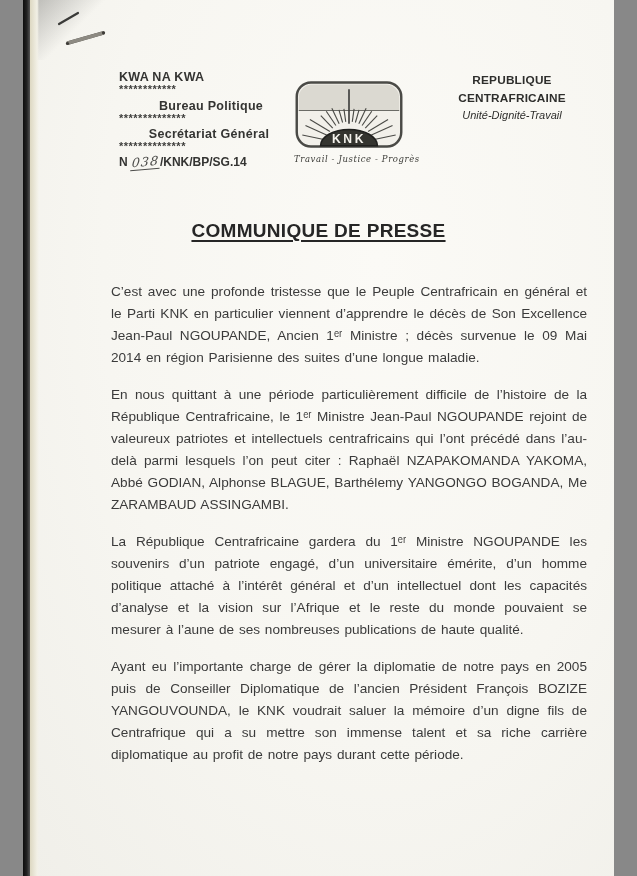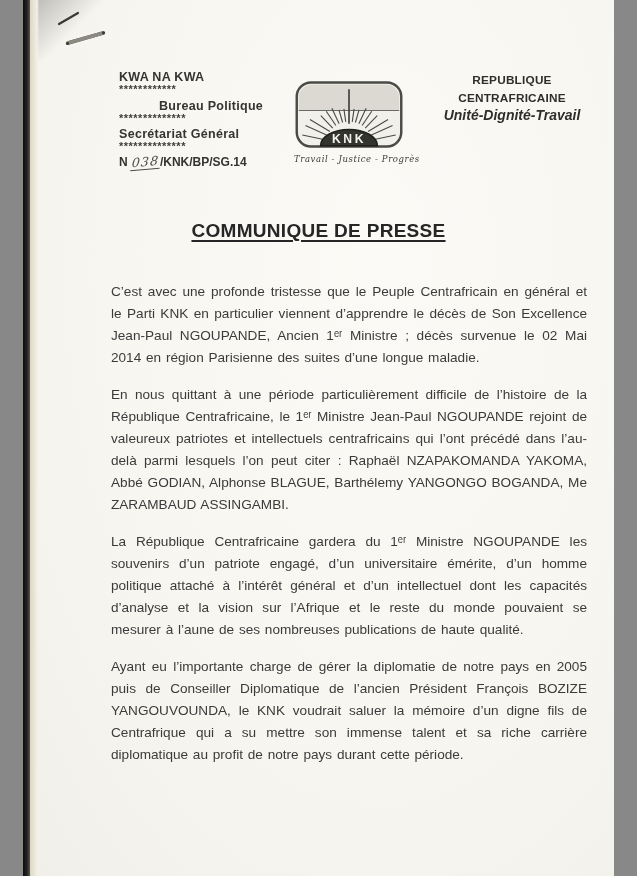--- a/index.html
+++ b/index.html
@@ -19,32 +19,32 @@
     background:linear-gradient(90deg,#ddd8c2 0%,#f2f0e6 80%,rgba(242,240,230,0) 100%);}
   .corner-shade{position:absolute;left:0;top:0;width:90px;height:60px;
     background:linear-gradient(135deg,rgba(60,60,58,.35) 0%,rgba(60,60,58,0) 55%);}
 
   .artifacts{position:absolute;left:14px;top:4px;width:90px;height:55px;}
 
   
   .hdr-left{position:absolute;left:96px;top:71px;width:180px;color:#343432;}
   .hdr-left .name{font-size:12.5px;font-weight:bold;line-height:13px;letter-spacing:.3px;}
   .hdr-left .stars{font-size:11px;font-weight:bold;line-height:10px;letter-spacing:.5px;color:#3d3d3b;}
-  .m1{margin-top:6px;padding-left:40px;} .m2{margin-top:5px;} .m3{margin-top:4px;}
+  .m1{margin-top:6px;padding-left:40px;} .m2{margin-top:5px;text-align:center;} .m3{margin-top:4px;}
   .ref{font-size:12px;font-weight:bold;line-height:14px;color:#343432;}
   .ref .hand{
     display:inline-block;font-family:"DejaVu Serif",serif;font-style:italic;
     font-weight:normal;font-size:12.5px;transform:skewX(-10deg) rotate(-5deg);
     border-bottom:1.2px solid #4a4a48;padding:0 1px;color:#4a4a48;letter-spacing:1px;
   }
 
   
   .hdr-right{position:absolute;left:394px;top:71px;width:190px;text-align:center;color:#2e2e2c;}
   .hdr-right .country{font-size:11.8px;font-weight:bold;line-height:18px;letter-spacing:.2px;}
-  .hdr-right .motto{font-size:14px;font-weight:bold;font-style:italic;line-height:16px;}
+  .hdr-right .motto{font-size:11px;font-weight:normal;font-style:italic;line-height:16px;}
 
   
   .logo{position:absolute;left:271px;top:80px;width:110px;text-align:center;}
   .logo-motto{font-family:"DejaVu Serif",serif;font-style:italic;font-size:8.5px;
     color:#3c3c38;letter-spacing:.6px;margin-top:1px;white-space:nowrap;}
 
   
   .title-row{position:absolute;left:0;top:220px;width:100%;text-align:center;}
   .title-row span{
     font-size:19px;font-weight:bold;color:#262626;letter-spacing:.3px;
@@ -120,19 +120,19 @@
       <text x="54" y="62.5" text-anchor="middle" font-family="Liberation Sans, DejaVu Sans, sans-serif" font-size="12" font-weight="bold" letter-spacing="2.5" fill="#f4f2ec">KNK</text>
     </svg>
     <div class="logo-motto">Travail - Justice - Progrès</div>
   </div>
 
   <div class="title-row">
     <span>COMMUNIQUE DE PRESSE</span>
   </div>
 
   <div class="body-text">
-    <p>C’est avec une profonde tristesse que le Peuple Centrafricain en général et le Parti KNK en particulier viennent d’apprendre le décès de Son Excellence Jean-Paul NGOUPANDE, Ancien 1ᵉʳ Ministre ; décès survenue le 02 Mai 2014 en région Parisienne des suites d’une longue maladie.</p>
+    <p>C’est avec une profonde tristesse que le Peuple Centrafricain en général et le Parti KNK en particulier viennent d’apprendre le décès de Son Excellence Jean-Paul NGOUPANDE, Ancien 1ᵉʳ Ministre ; décès survenue le 09 Mai 2014 en région Parisienne des suites d’une longue maladie.</p>
     <p>En nous quittant à une période particulièrement difficile de l’histoire de la République Centrafricaine, le 1ᵉʳ Ministre Jean-Paul NGOUPANDE rejoint de valeureux patriotes et intellectuels centrafricains qui l’ont précédé dans l’au-delà parmi lesquels l’on peut citer : Raphaël NZAPAKOMANDA YAKOMA, Abbé GODIAN, Alphonse BLAGUE, Barthélemy YANGONGO BOGANDA, Me ZARAMBAUD ASSINGAMBI.</p>
     <p>La République Centrafricaine gardera du 1ᵉʳ Ministre NGOUPANDE les souvenirs d’un patriote engagé, d’un universitaire émérite, d’un homme politique attaché à l’intérêt général et d’un intellectuel dont les capacités d’analyse et la vision sur l’Afrique et le reste du monde pouvaient se mesurer à l’aune de ses nombreuses publications de haute qualité.</p>
     <p>Ayant eu l’importante charge de gérer la diplomatie de notre pays en 2005 puis de Conseiller Diplomatique de l’ancien Président François BOZIZE YANGOUVOUNDA, le KNK voudrait saluer la mémoire d’un digne fils de Centrafrique qui a su mettre son immense talent et sa riche carrière diplomatique au profit de notre pays durant cette période.</p>
   </div>
 
 </div>
 
 </body></html>

